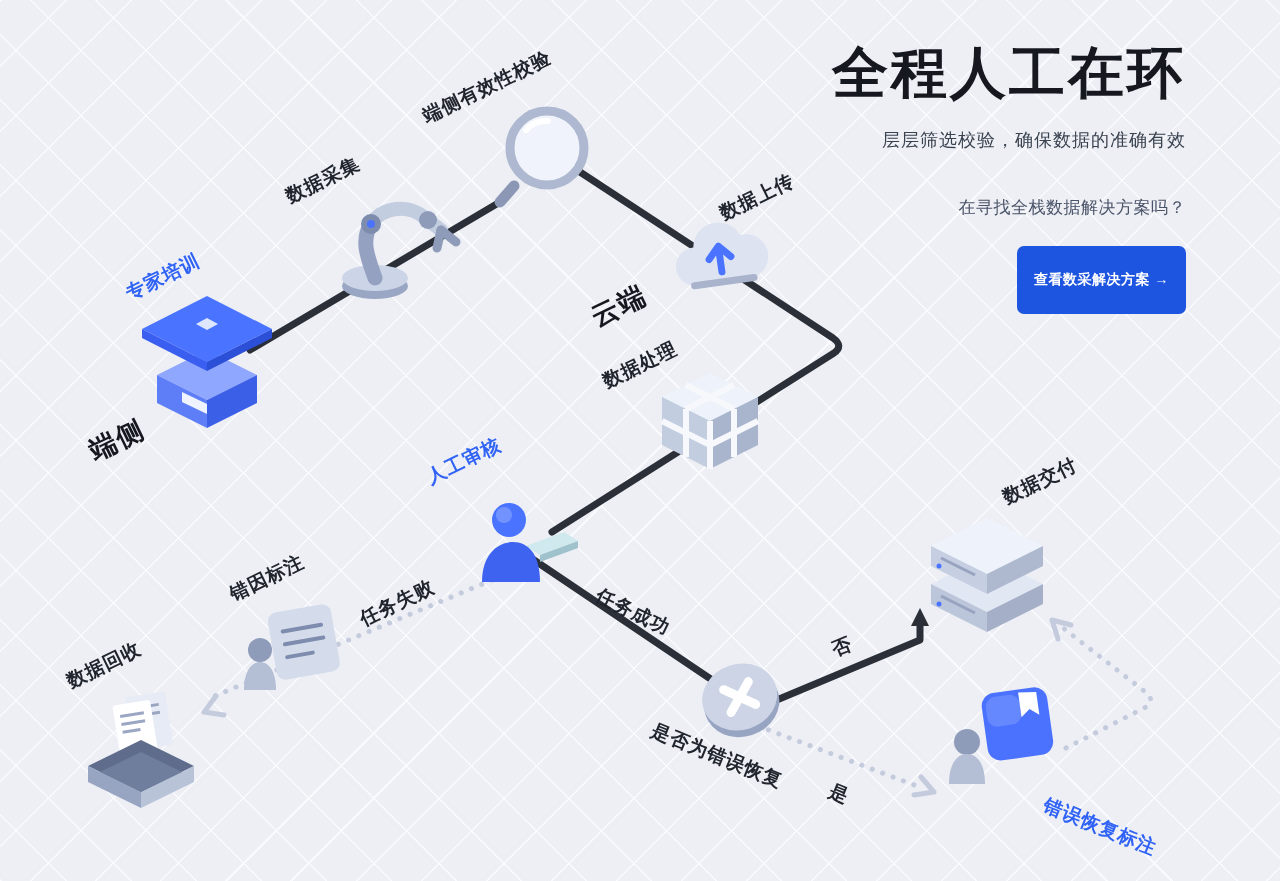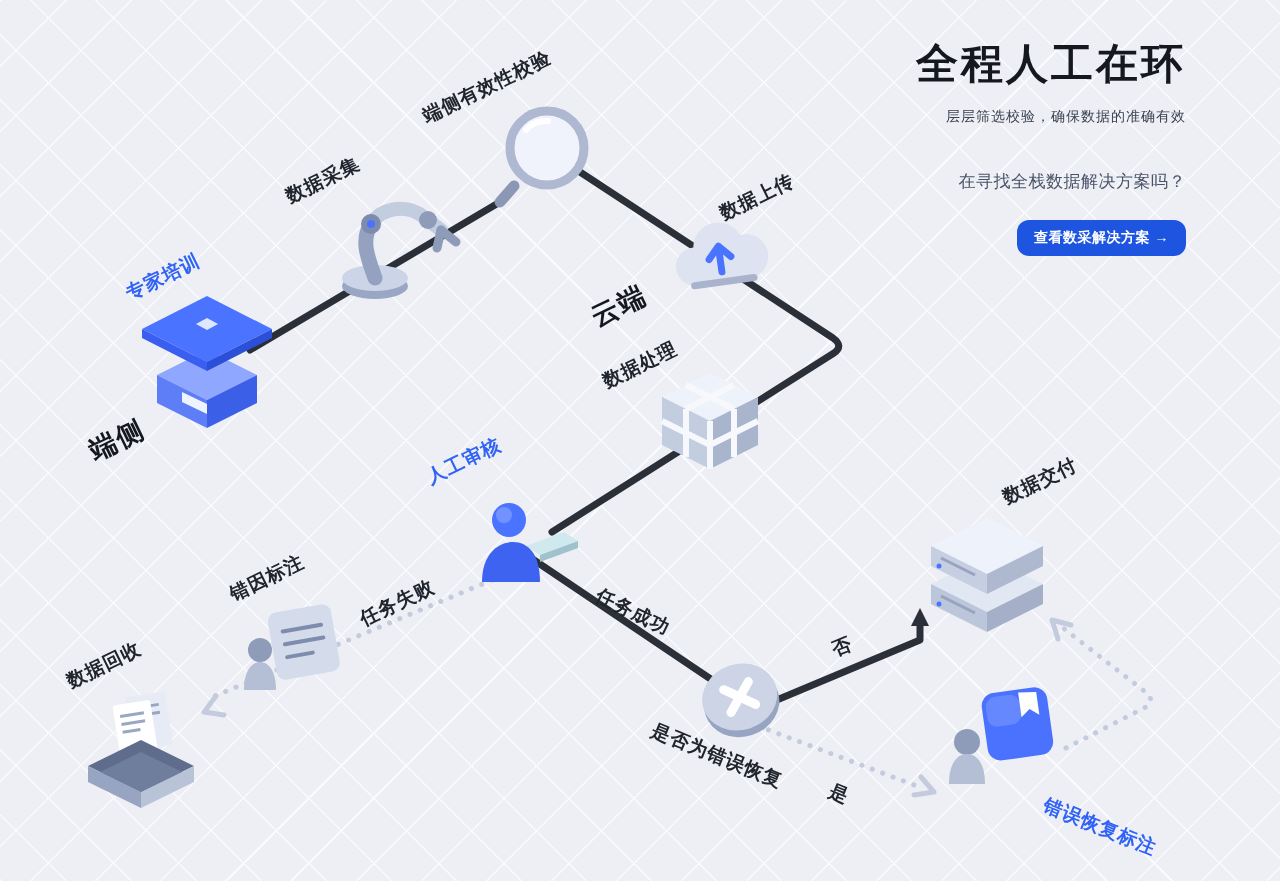--- a/index.html
+++ b/index.html
@@ -10,25 +10,25 @@
     background-image:
       repeating-linear-gradient(45deg,#f8fafd 0,#f8fafd 1.5px,transparent 1.5px,transparent 46px),
       repeating-linear-gradient(135deg,#f8fafd 0,#f8fafd 1.5px,transparent 1.5px,transparent 46px);
   }
   .flow{position:absolute;left:0;top:0;pointer-events:none}
   .icon{position:absolute}
   .lbl{position:absolute;font-size:19px;font-weight:700;color:#20242c;white-space:nowrap;letter-spacing:1px}
   .lbl.big{font-size:27px;font-weight:800;color:#15181f;letter-spacing:2px}
   .lbl.blue{color:#2f62f5}
   .header{position:absolute;top:36px;right:94px;text-align:right}
-  .header .title{font-size:42px;font-weight:800;color:#15181e;letter-spacing:3px}
-  .header .subtitle{margin-top:16px;font-size:14px;color:#39424f;letter-spacing:1px}
+  .header .title{font-size:56px;font-weight:800;color:#15181e;letter-spacing:3px}
+  .header .subtitle{margin-top:16px;font-size:18px;color:#39424f;letter-spacing:1px}
   .header .promo{margin-top:40px;font-size:17px;color:#4a5468;line-height:1.9;letter-spacing:.5px}
   .cta{display:inline-block;margin-top:22px;background:#1d55e0;color:#ffffff;font-size:14px;
-       padding:9px 17px;border-radius:12px;border:none;cursor:pointer;font-weight:600;letter-spacing:.5px}
+       padding:25px 17px;border-radius:7px;border:none;cursor:pointer;font-weight:600;letter-spacing:.5px}
 </style>
 </head>
 <body>
 
 <div class="stage">
 
   <svg class="flow" width="1280" height="881" viewBox="0 0 1280 881">
 
     <path d="M 250 350 L 500 202" fill="none" stroke="#2b2f38" stroke-width="7" stroke-linecap="round"></path>
     <path d="M 580 172 L 833 338 Q 844 346 834 353 L 552 532" fill="none" stroke="#2b2f38" stroke-width="7" stroke-linecap="round" stroke-linejoin="round"></path>

